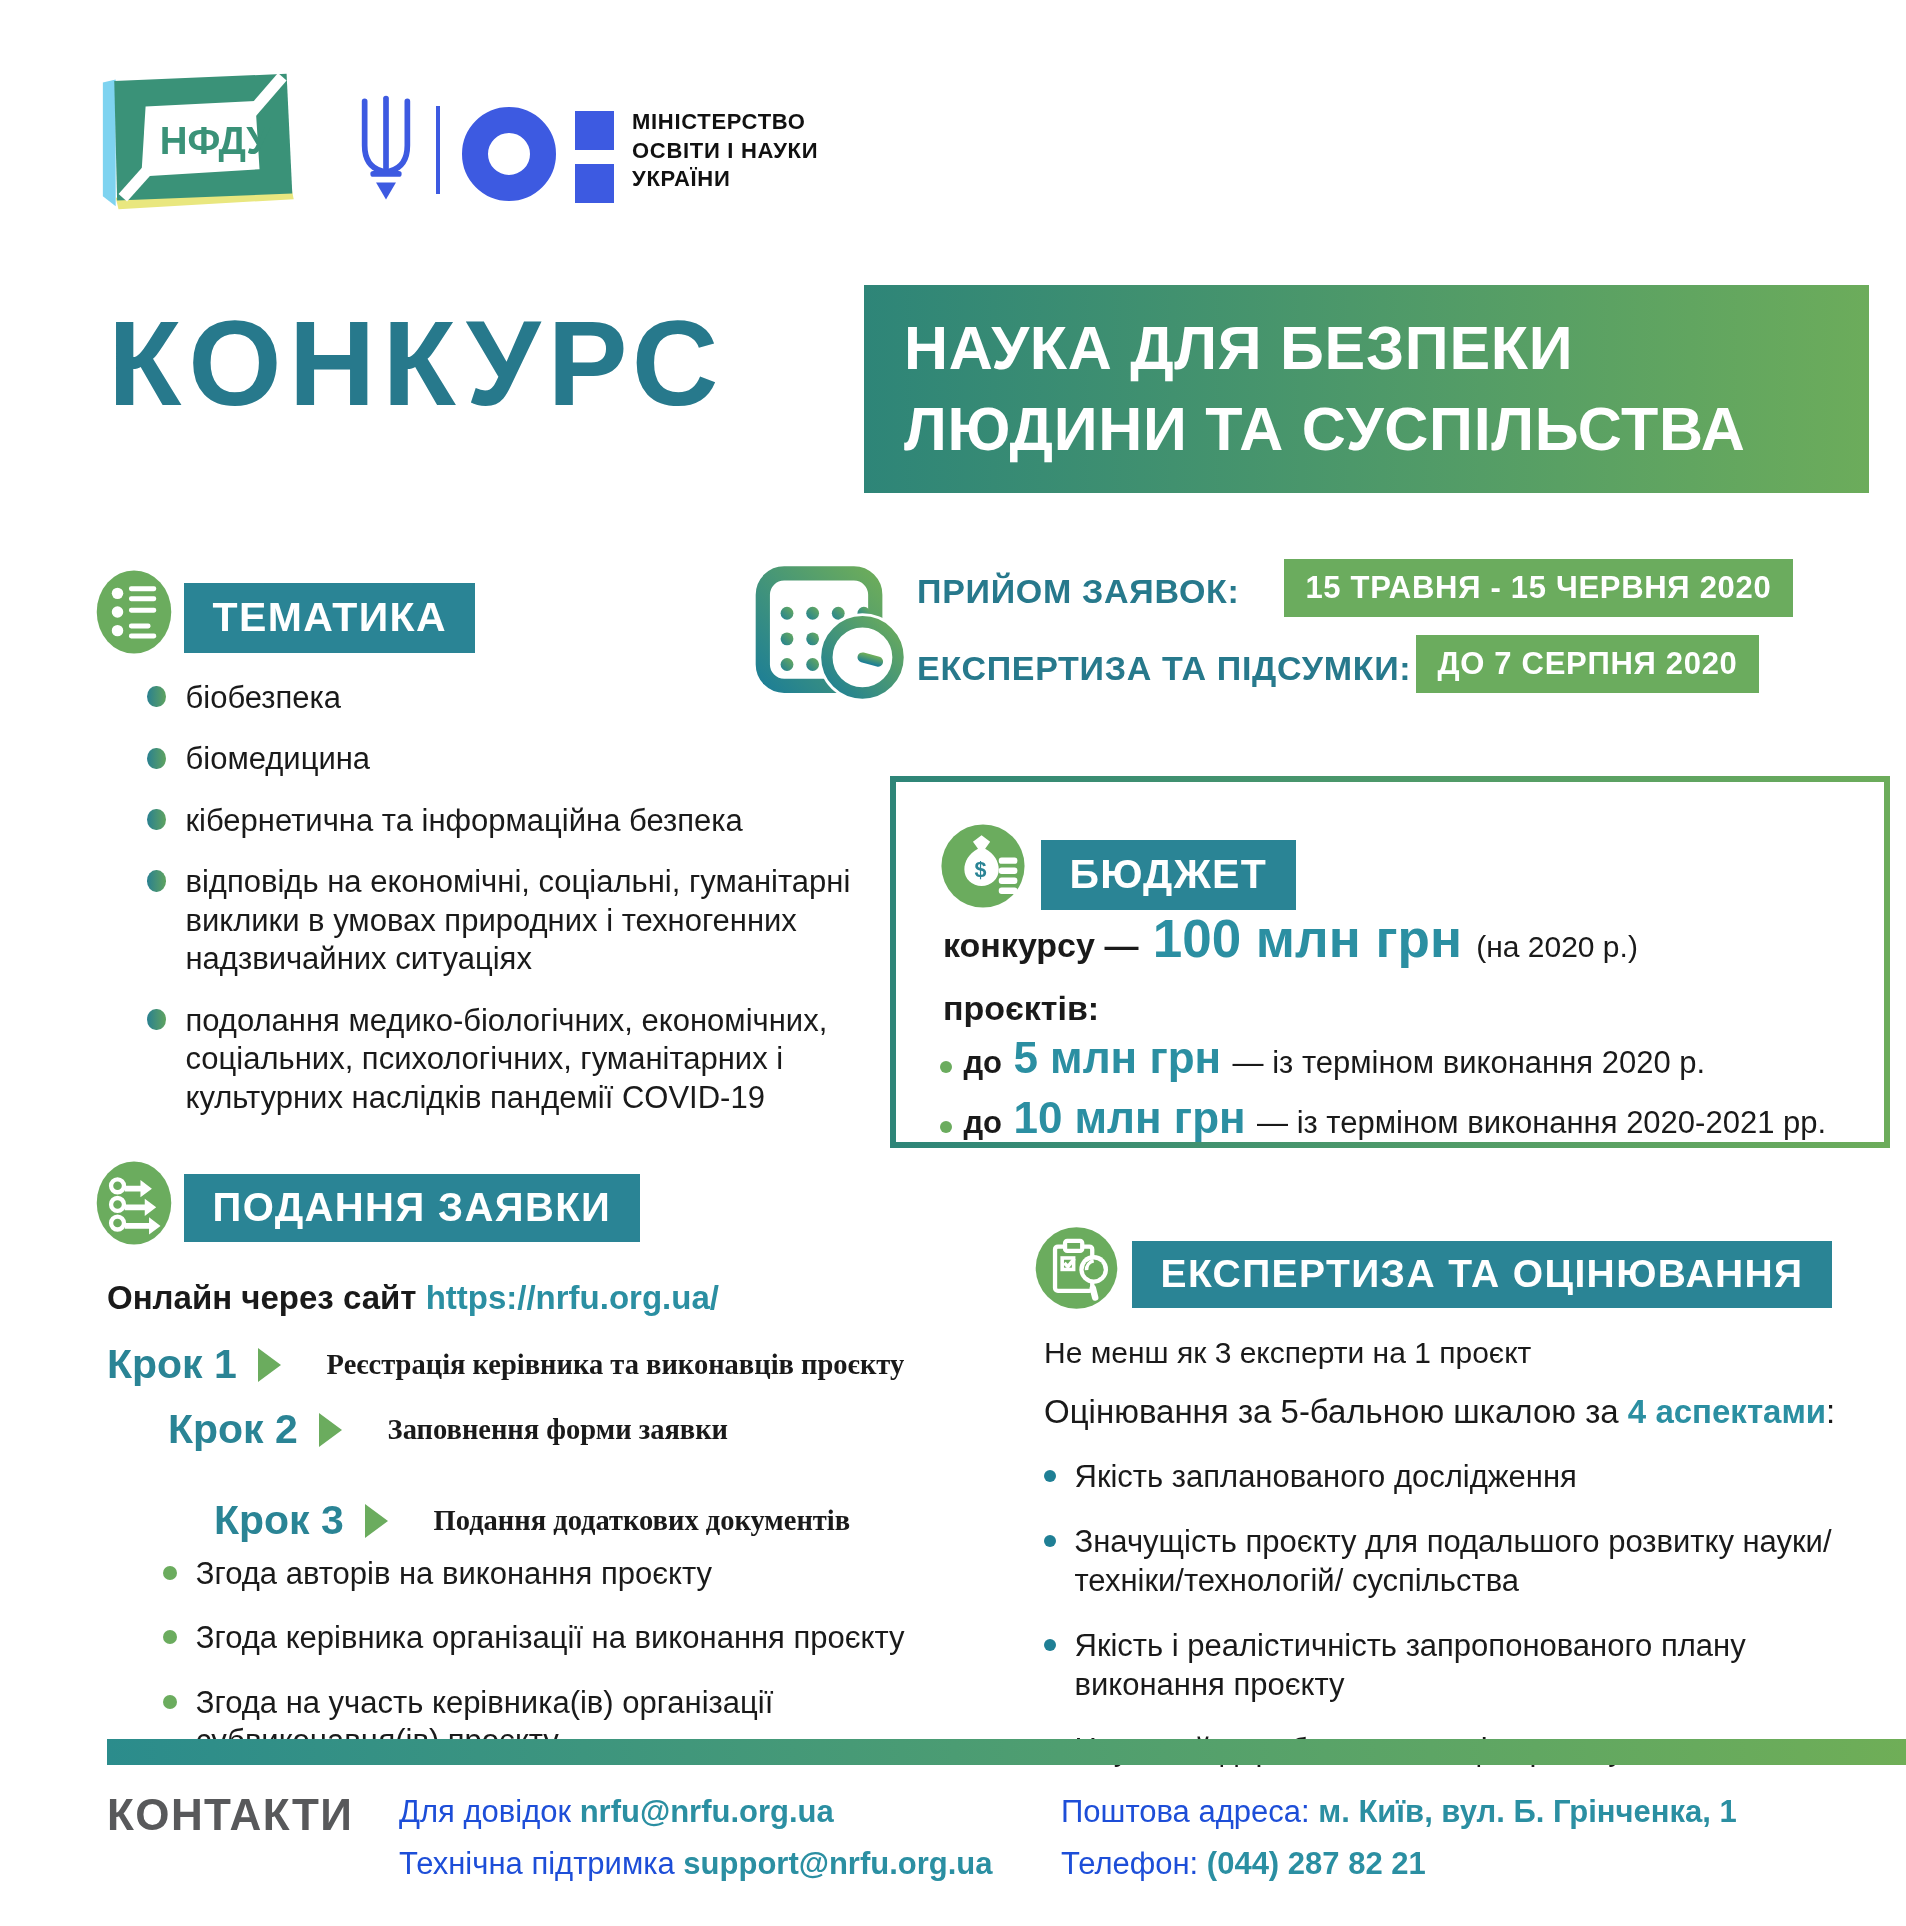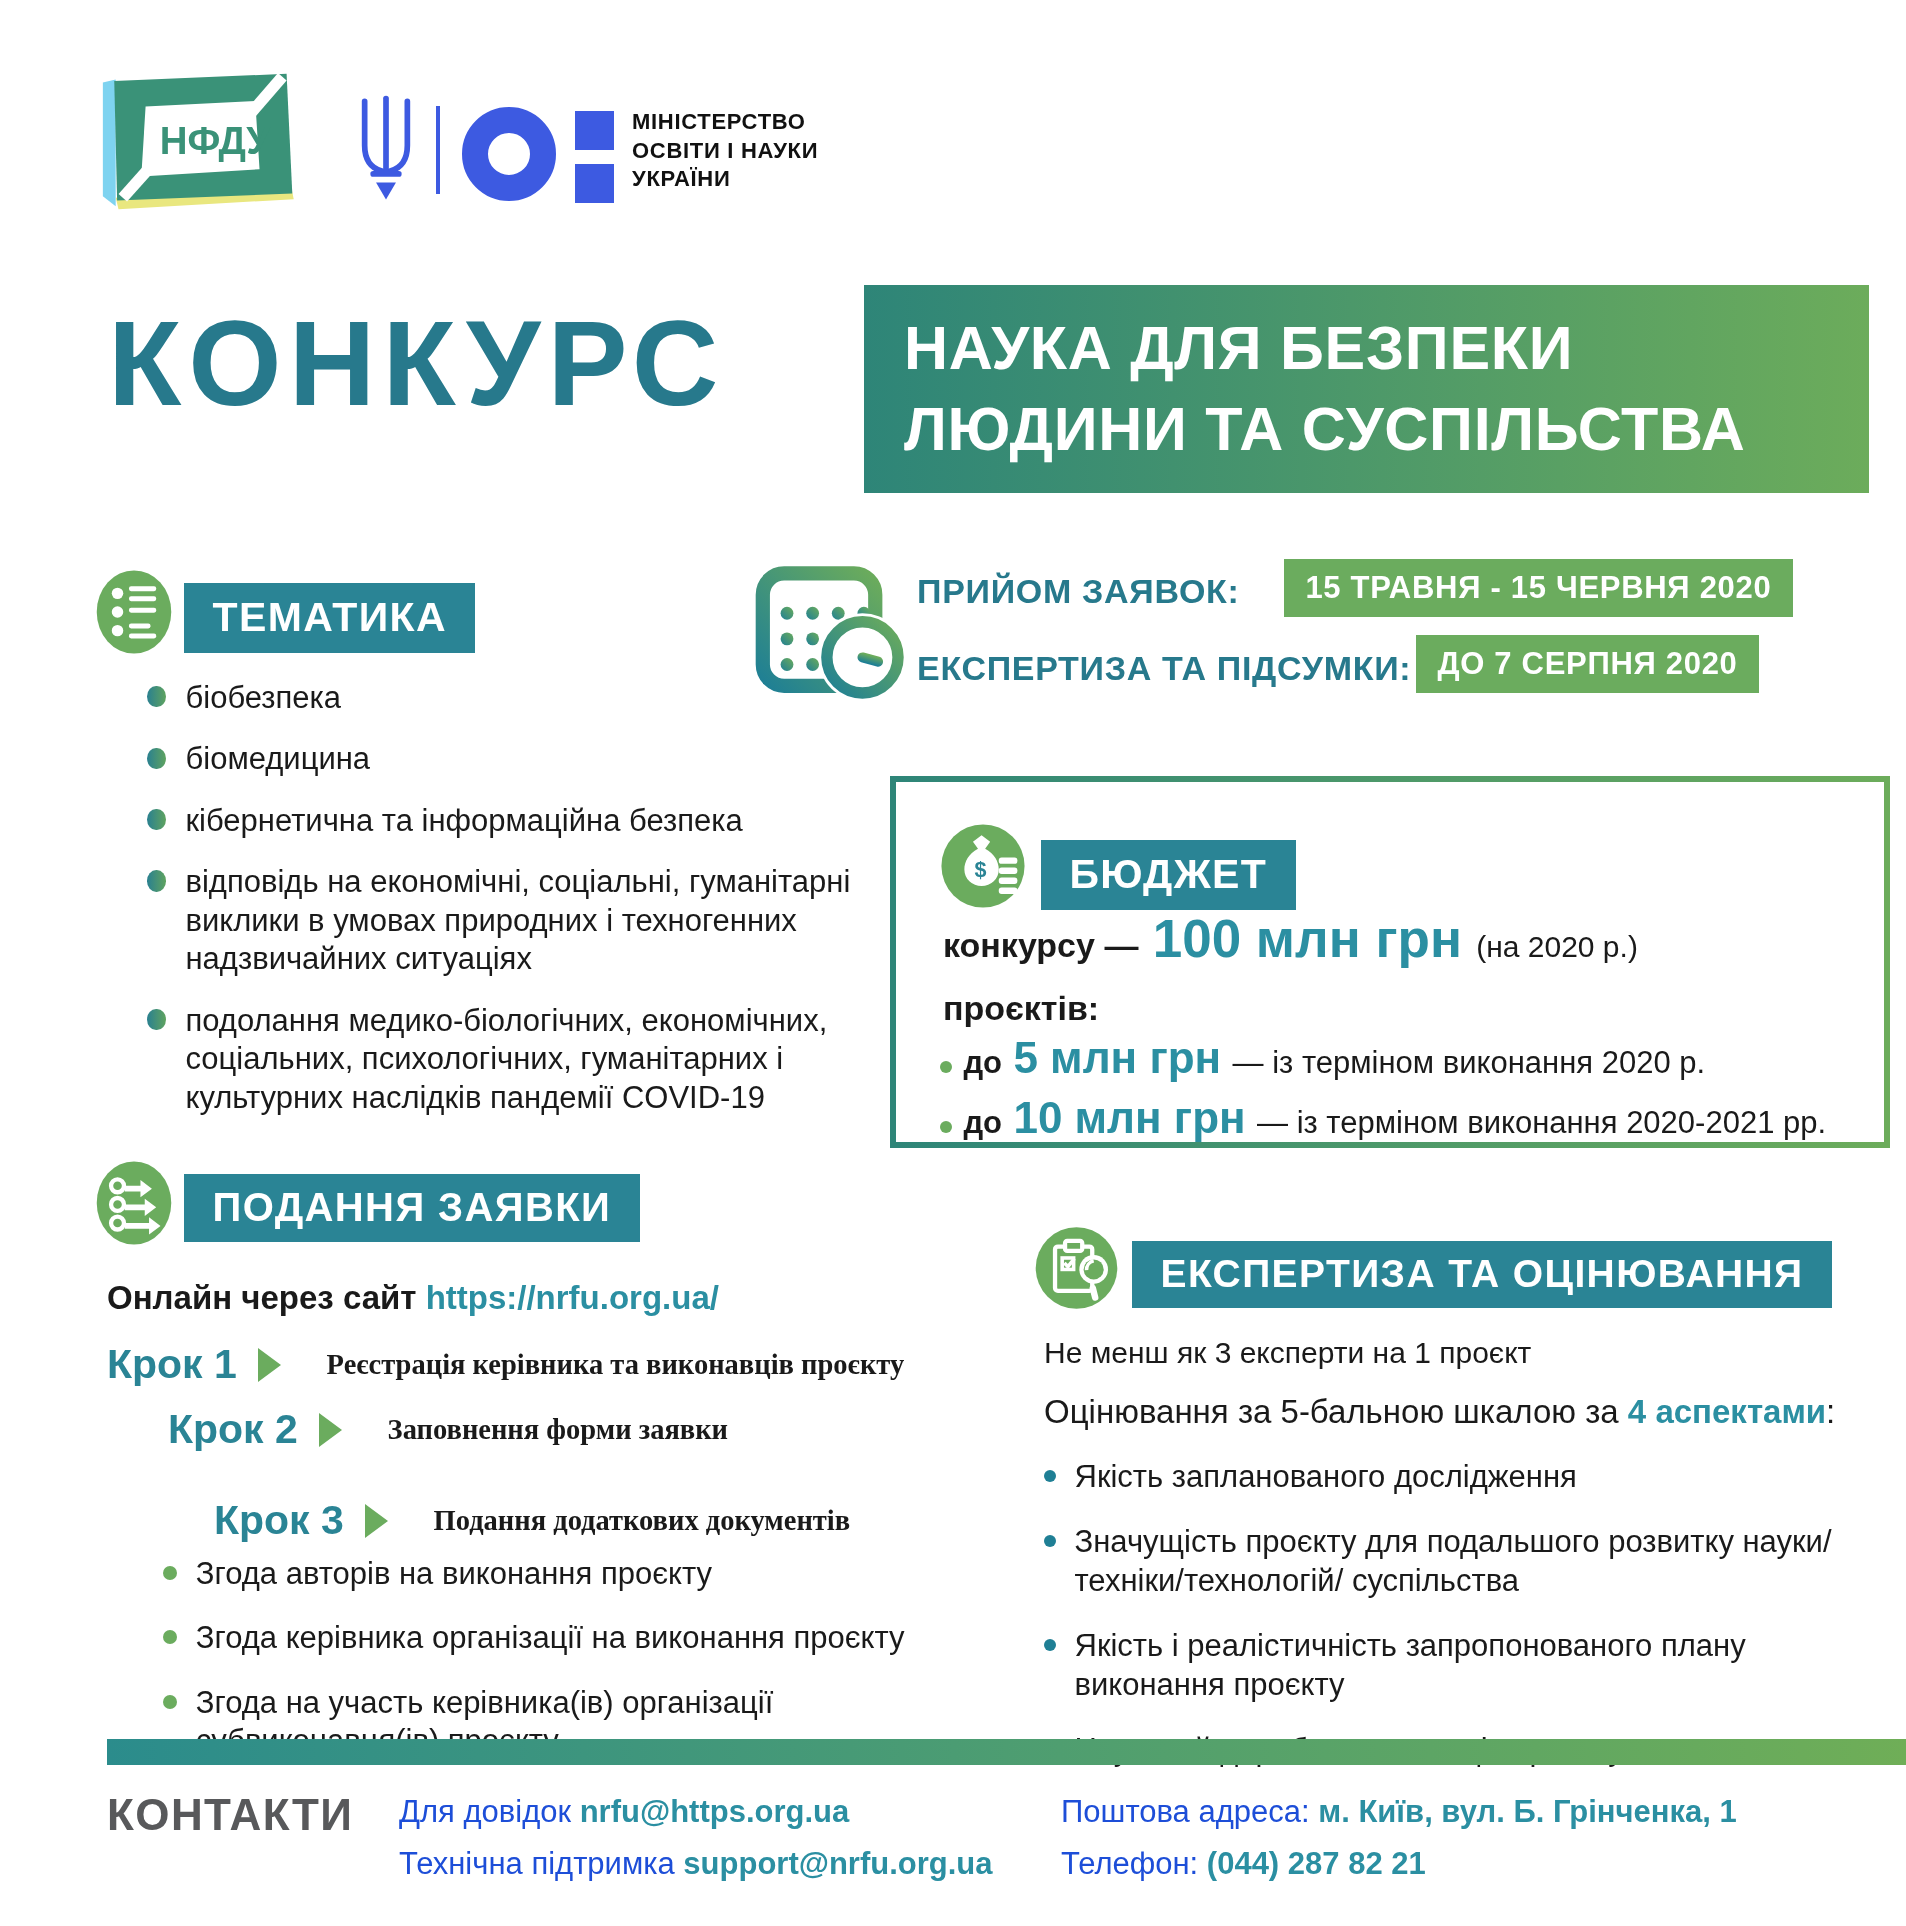--- a/index.html
+++ b/index.html
@@ -305,21 +305,21 @@
         <span class="dot-teal"></span>
         <span class="txt" style="font-weight:400;">Науковий доробок виконавців проєкту</span>
       </li>
   </ul>
 
   <div class="abs foot-bar" style="left:107px;top:1739px;width:1800px;"></div>
 
   <div class="abs contacts-h" style="left:107px;top:1790px;">КОНТАКТИ</div>
 
   <div class="abs c-line" style="left:399px;top:1794px;">
-    <span class="c-label">Для довідок </span><span class="link">nrfu@https.org.ua</span>
+    <span class="c-label">Для довідок </span><span class="link">nrfu@nrfu.org.ua</span>
   </div>
   <div class="abs c-line" style="left:399px;top:1846px;">
     <span class="c-label">Технічна підтримка </span><span class="link">support@nrfu.org.ua</span>
   </div>
 
   <div class="abs c-line" style="left:1061px;top:1794px;">
     <span class="c-label">Поштова адреса: </span><span class="link" style="cursor:default;">м. Київ, вул. Б. Грінченка, 1</span>
   </div>
   <div class="abs c-line" style="left:1061px;top:1846px;">
     <span class="c-label">Телефон: </span><span class="link" style="cursor:default;">(044) 287 82 21</span>

